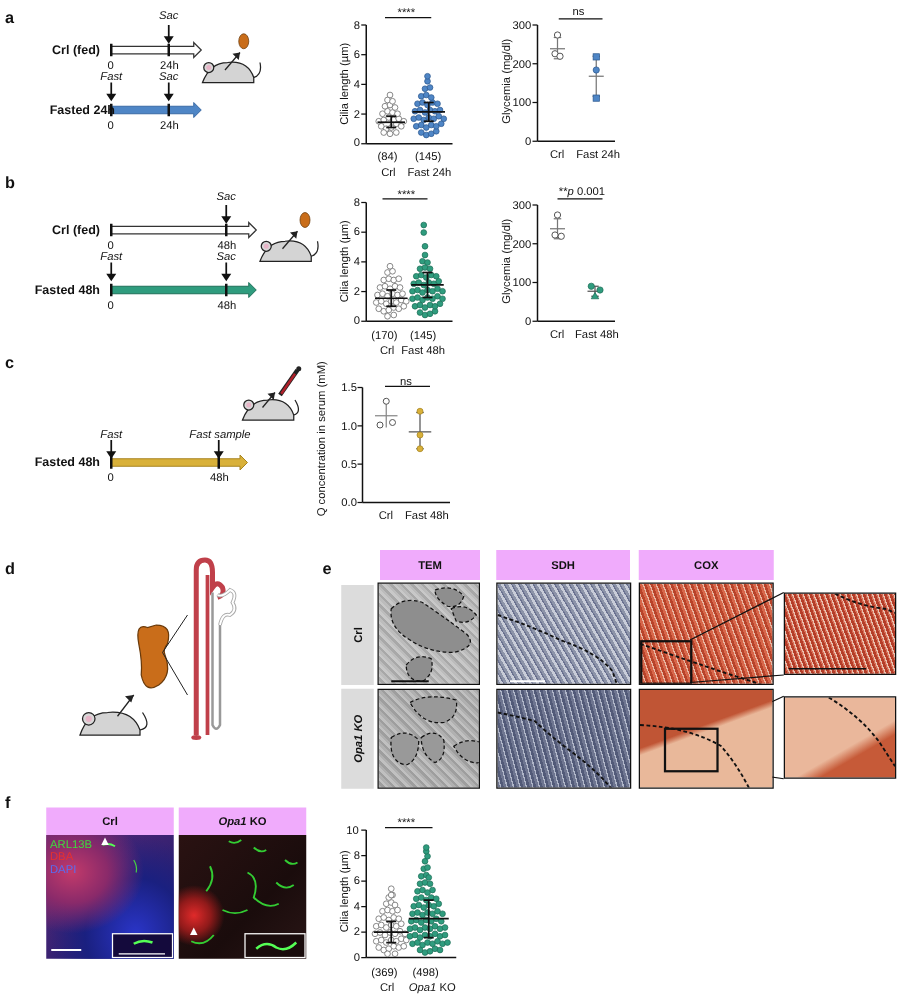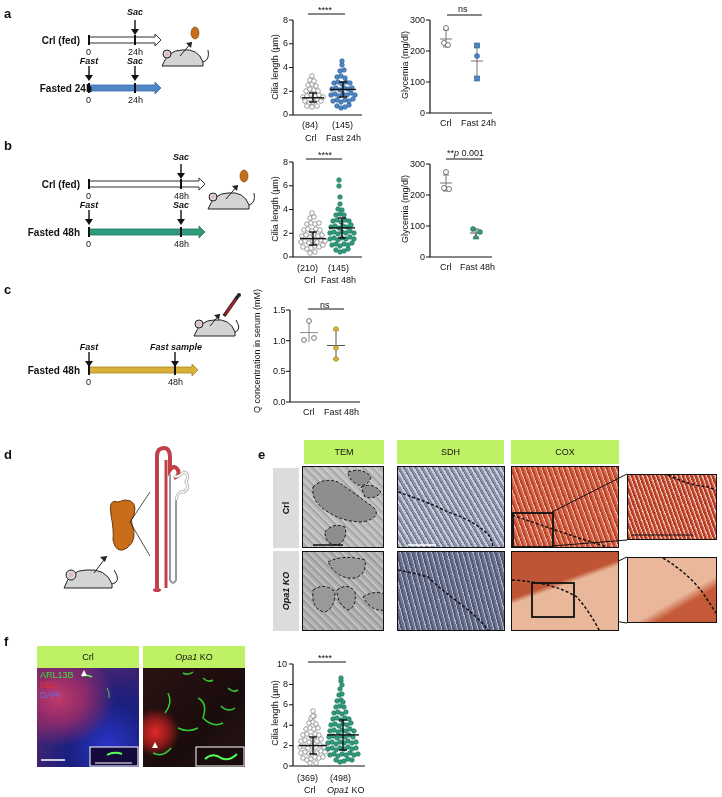--- a/index.html
+++ b/index.html
@@ -1,23 +1,23 @@
 <!DOCTYPE html>
 <html><head>
 <meta charset="utf-8">
 <style>
   html, body { margin:0; padding:0; background:#fff; }
   body { width:722px; height:797px; position:relative; overflow:hidden; font-family:"Liberation Sans", sans-serif; color:#111; }
   .abs { position:absolute; }
   .plabel { position:absolute; font-weight:bold; font-size:13px; }
   .tl-label { position:absolute; font-weight:bold; font-size:10px; text-align:right; white-space:nowrap; }
   .tick-txt { position:absolute; font-size:9px; white-space:nowrap; }
-  .evt { position:absolute; font-size:9px; font-style:italic; white-space:nowrap; text-align:center;font-weight:bold; }
+  .evt { position:absolute; font-size:9px; font-style:italic; white-space:nowrap; text-align:center; }
   .axlbl { position:absolute; font-size:9px; white-space:nowrap; transform:rotate(-90deg); transform-origin:center center; }
-  .hdr { position:absolute; background:#bef264; font-size:9px; font-weight:normal; display:flex; align-items:center; justify-content:center; }
+  .hdr { position:absolute; background:#f0abfc; font-size:9px; font-weight:bold; display:flex; align-items:center; justify-content:center; }
   .vhdr { position:absolute; background:#dcdcdc; font-size:9px; font-weight:bold; display:flex; align-items:center; justify-content:center; }
   .vhdr span { transform:rotate(-90deg); white-space:nowrap; display:block; }
   .img { position:absolute; border:1.5px solid #111; box-sizing:border-box; overflow:hidden; }
   svg { position:absolute; overflow:visible; }
 </style>
 </head>
 <body>
 
 <div class="plabel" style="left:4px;top:6px;">a</div>
 
@@ -341,21 +341,21 @@
       <line x1="88" y1="98" x2="96" y2="98"></line>
   </g>
 </svg>
 <div class="tick-txt" style="left:318px;top:150px;">****</div>
 <div class="tick-txt" style="left:283px;top:157px;">8</div>
 <div class="tick-txt" style="left:283px;top:180px;">6</div>
 <div class="tick-txt" style="left:283px;top:204px;">4</div>
 <div class="tick-txt" style="left:283px;top:228px;">2</div>
 <div class="tick-txt" style="left:283px;top:251px;">0</div>
 <div class="axlbl" style="left:235px;top:204px;width:80px;text-align:center;">Cilia length (µm)</div>
-<div class="tick-txt" style="left:297px;top:263px;">(210)</div>
+<div class="tick-txt" style="left:297px;top:263px;">(170)</div>
 <div class="tick-txt" style="left:328px;top:263px;">(145)</div>
 <div class="tick-txt" style="left:304px;top:275px;">Crl</div>
 <div class="tick-txt" style="left:321px;top:275px;">Fast 48h</div>
 
 <svg width="120" height="140" style="left:400px;top:140px;">
   <line x1="30" y1="24" x2="30" y2="117" stroke="#111" stroke-width="1.2"></line>
   <line x1="30" y1="117" x2="92" y2="117" stroke="#111" stroke-width="1.2"></line>
   <g stroke="#111" stroke-width="1">
     <line x1="26" y1="24" x2="30" y2="24"></line>
       <line x1="26" y1="55" x2="30" y2="55"></line>

